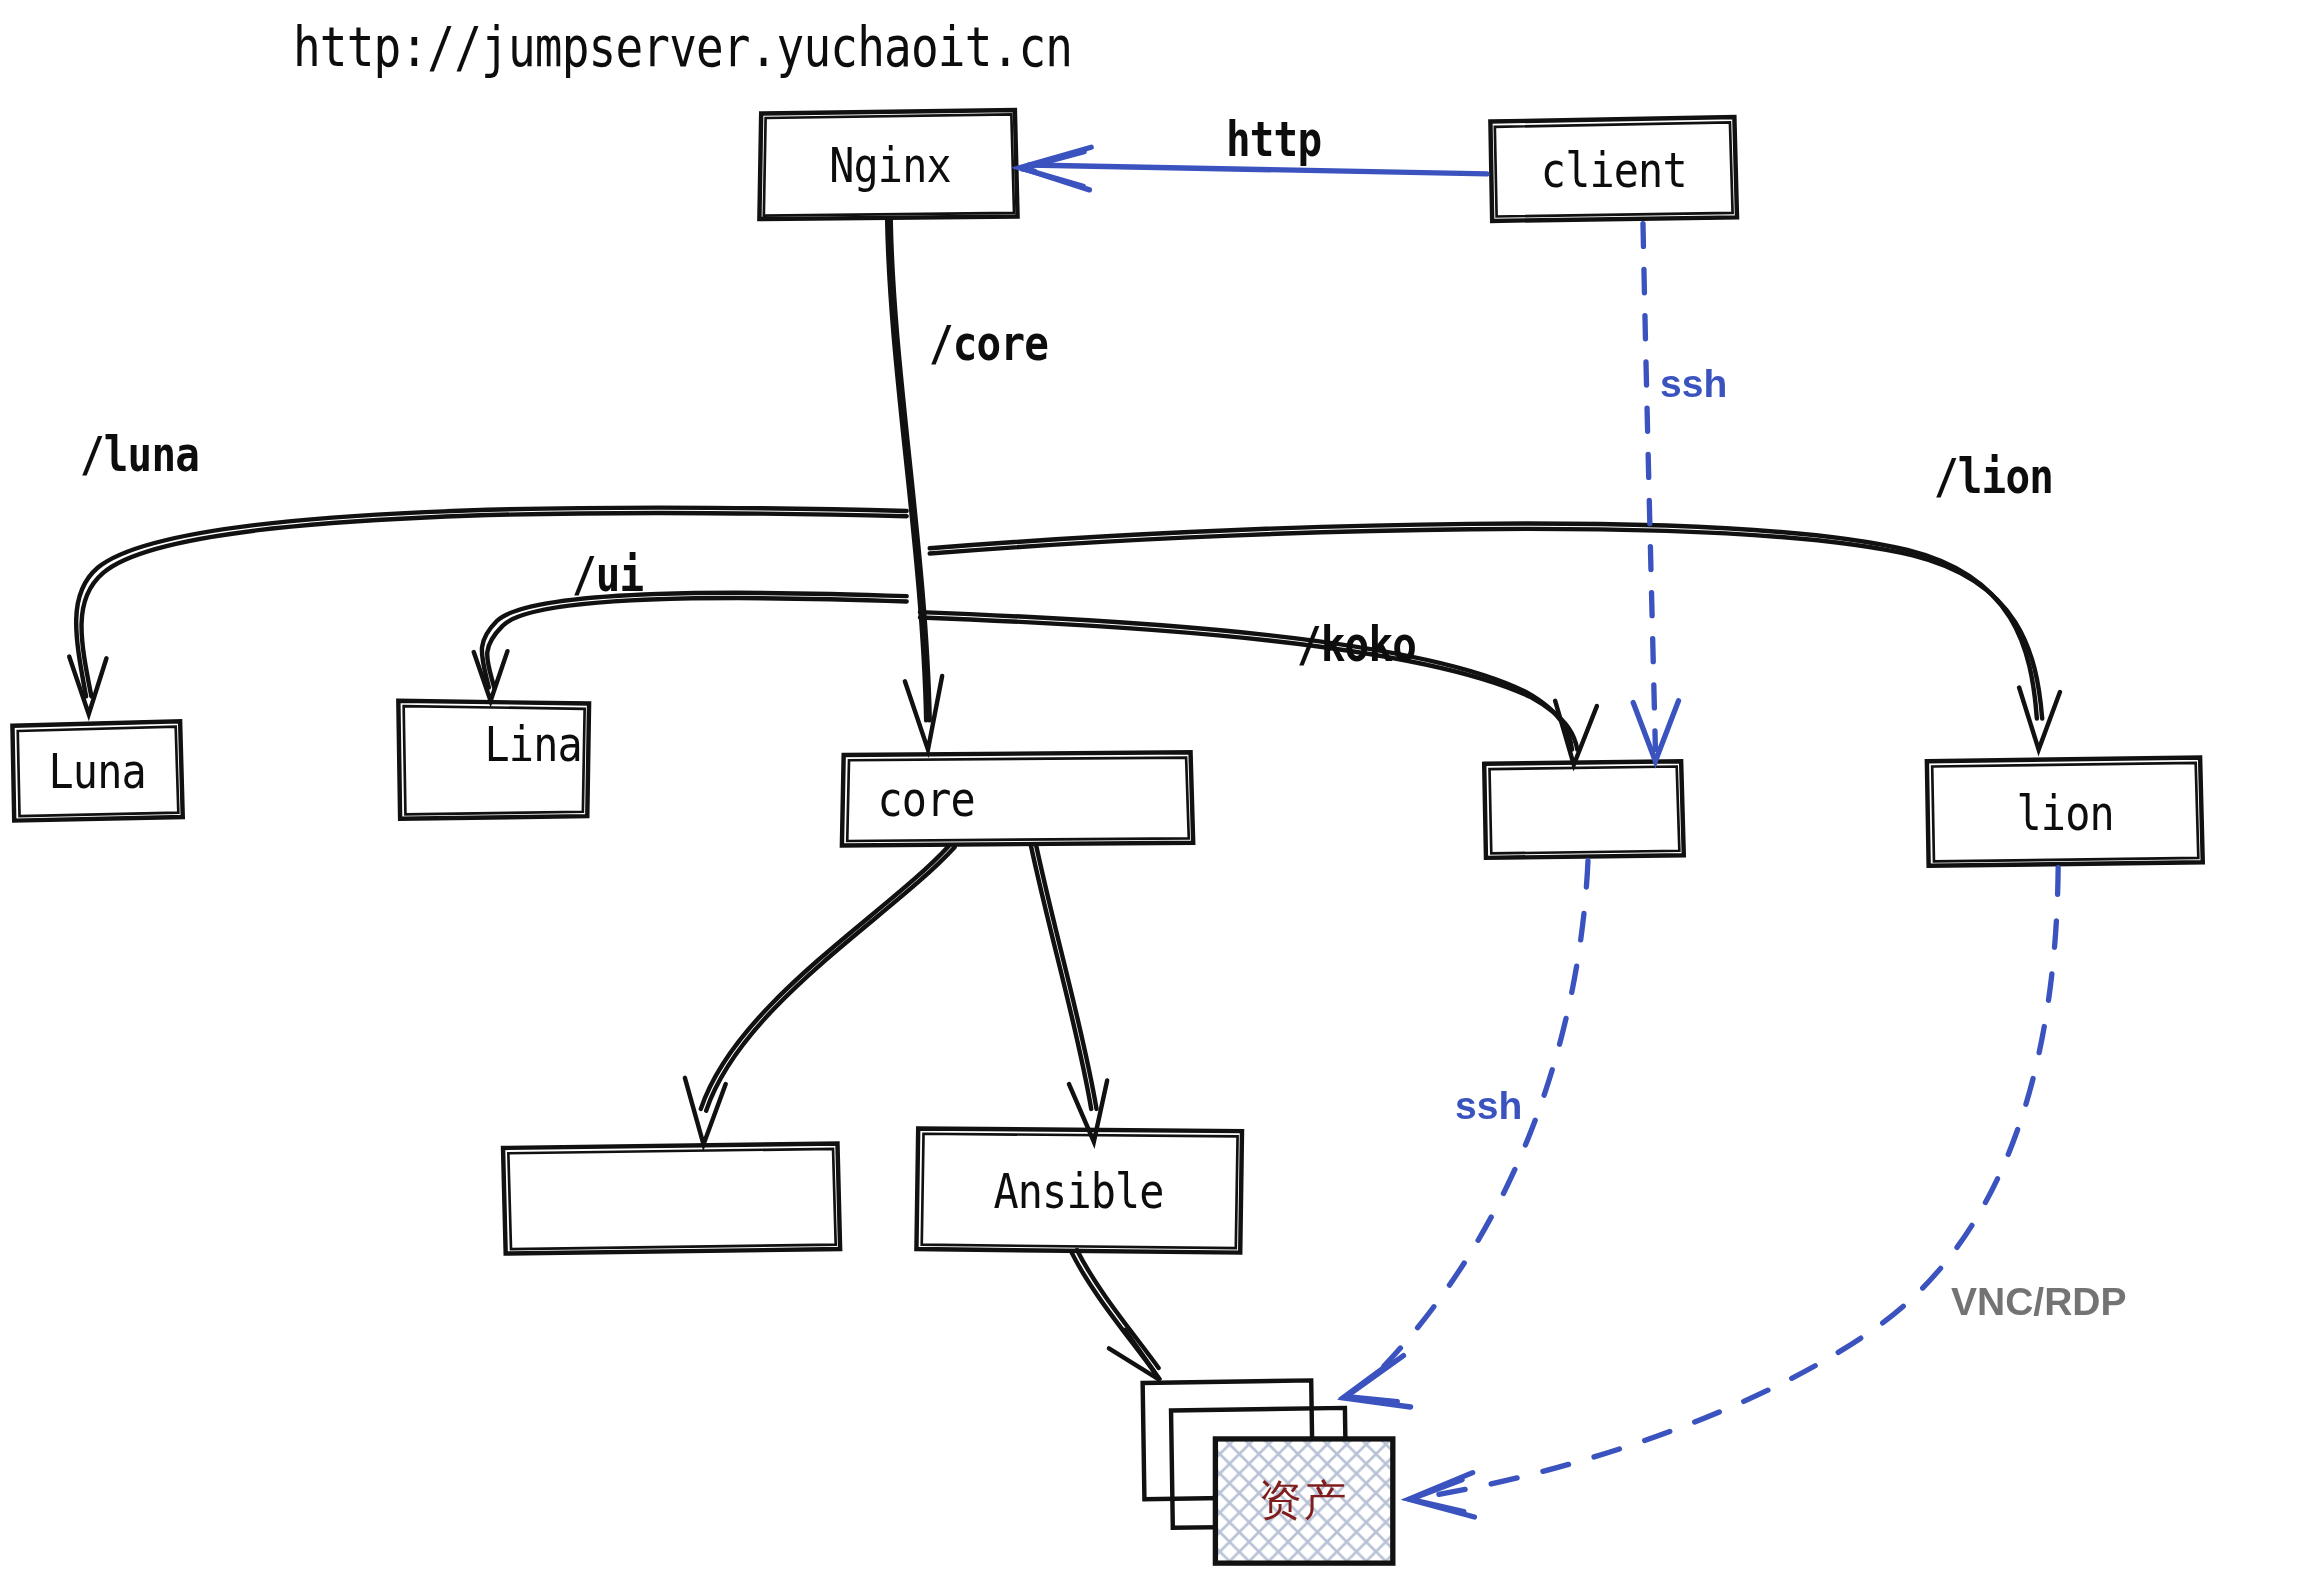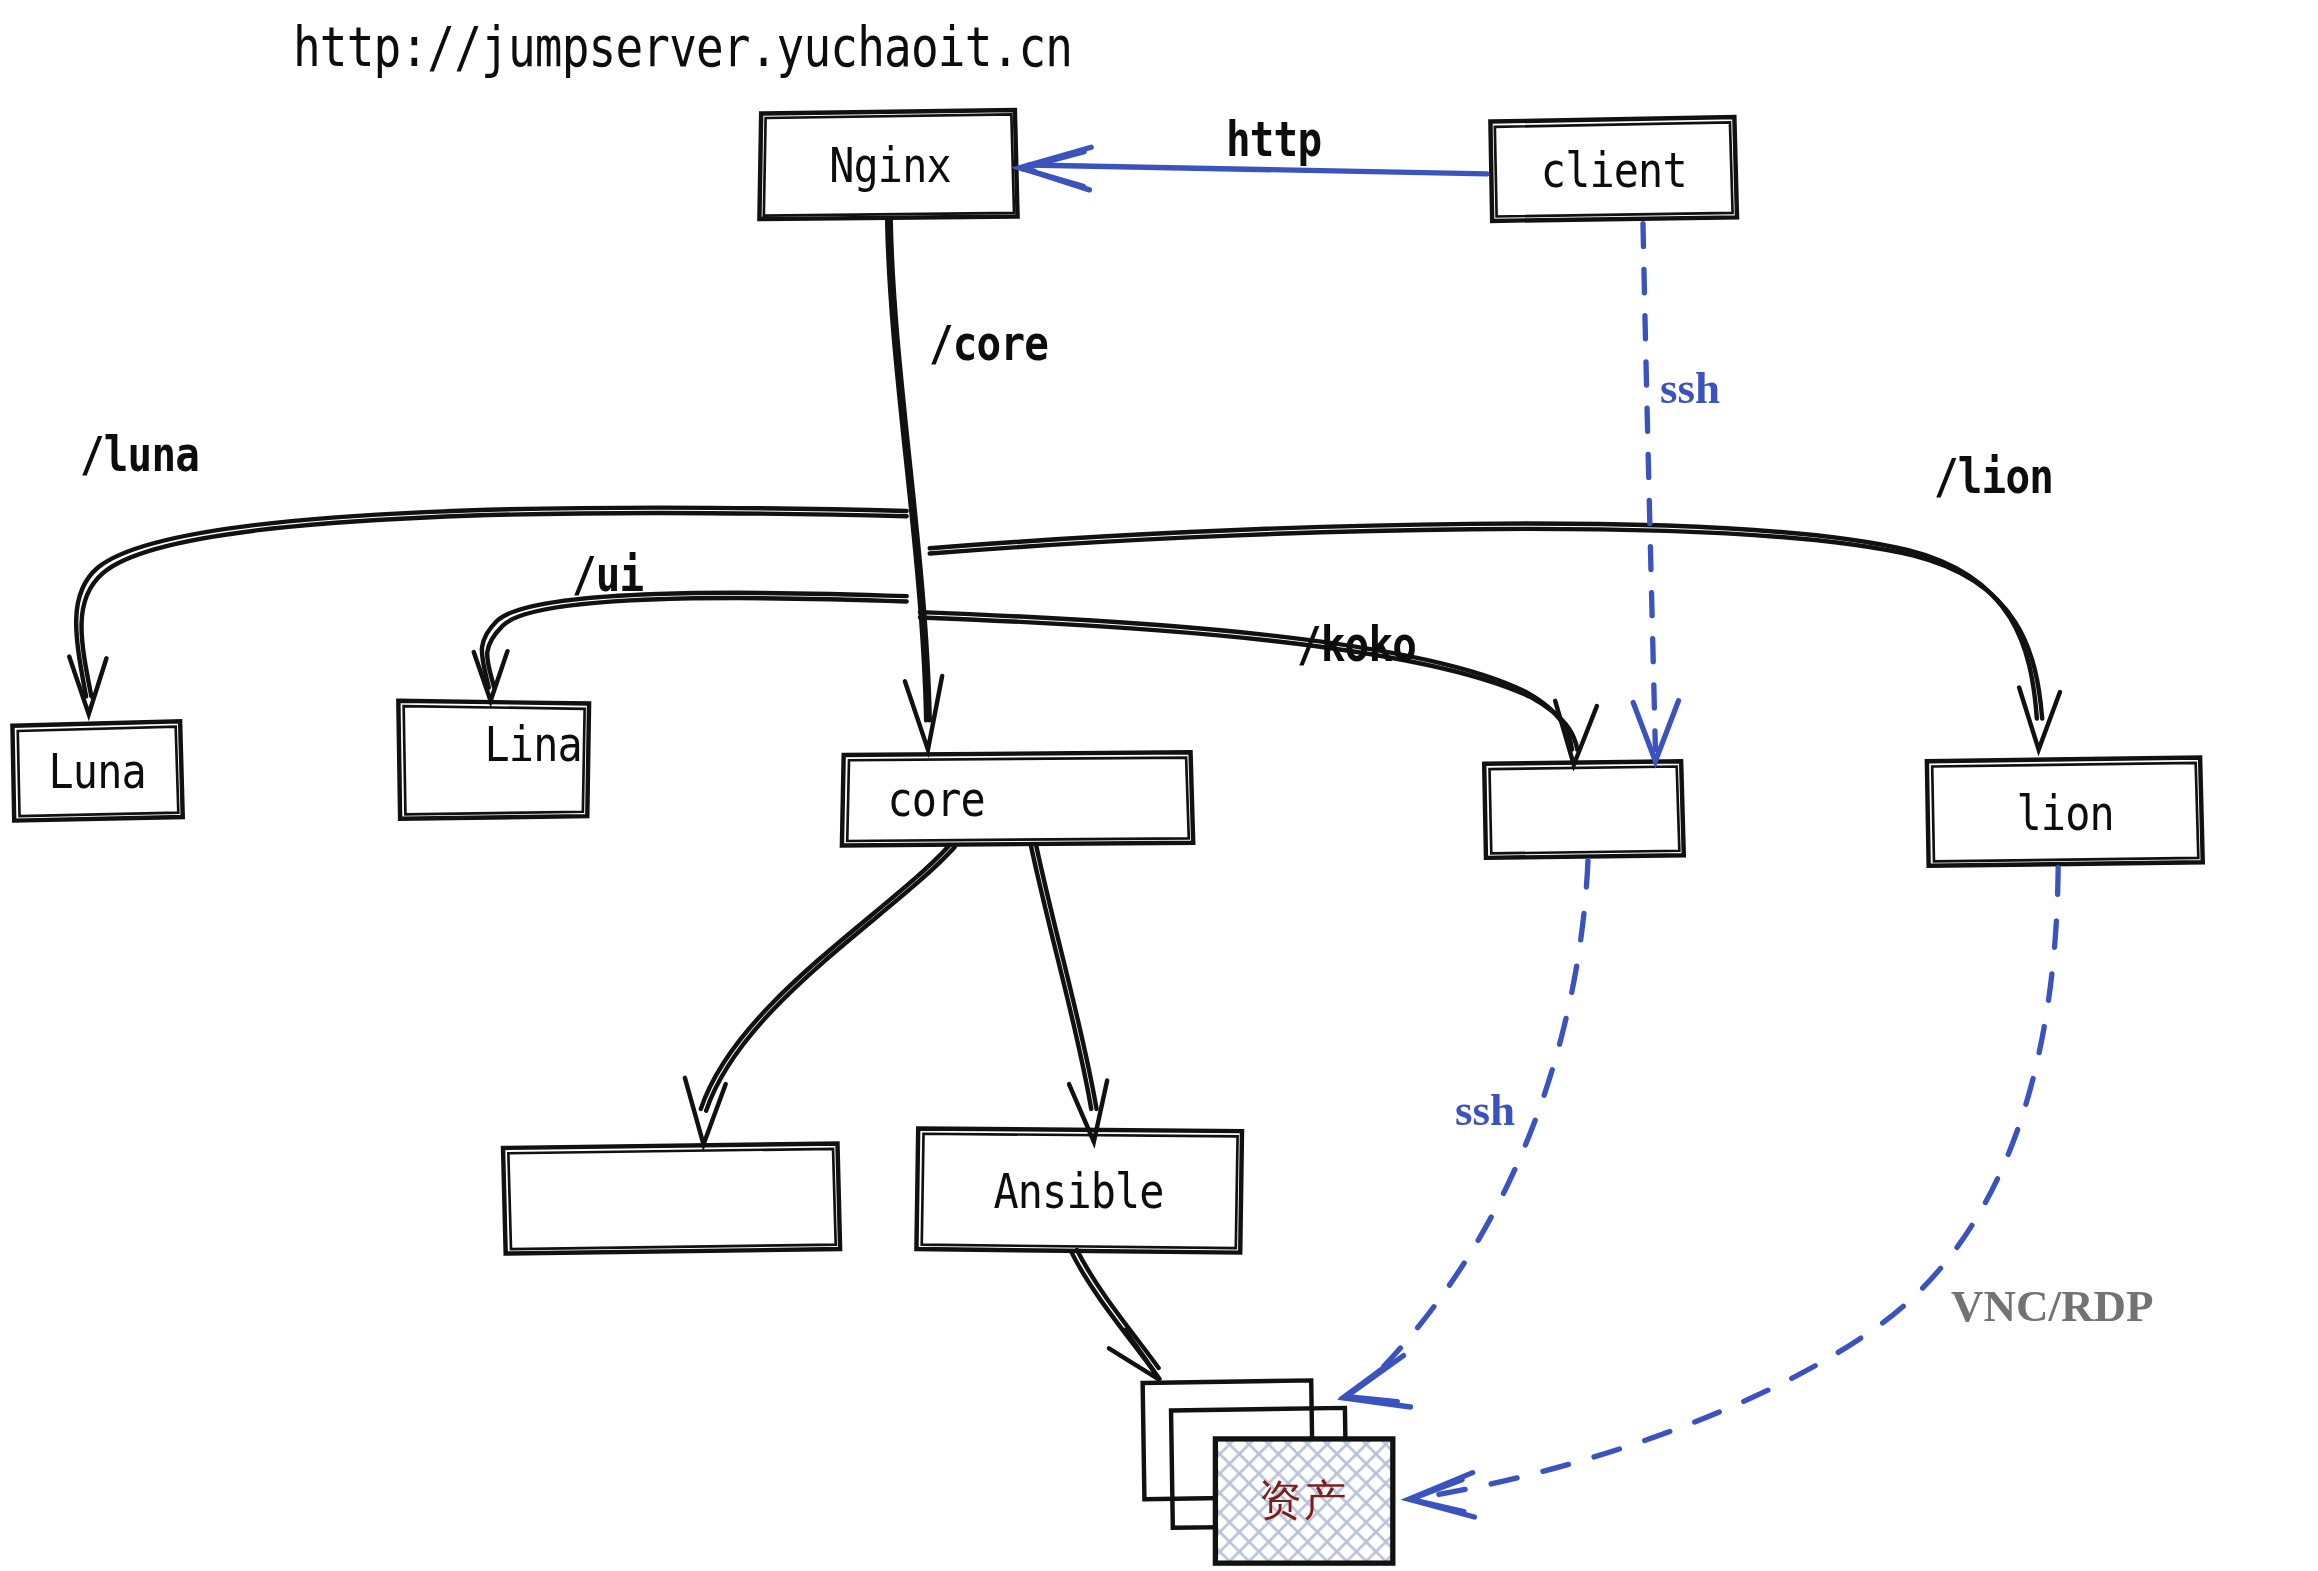--- a/index.html
+++ b/index.html
@@ -33,23 +33,23 @@
     transform:scaleY(1.10) scaleX(0.95);
     transform-origin:center;
   }
   .route{
     font-size:44px;
     font-weight:700;
     transform:scaleY(1.10) scaleX(0.93);
     transform-origin:left top;
   }
   .blue-lbl{
-    font-family:Liberation Serif, serif;
+    font-family:Liberation Sans, sans-serif;
     font-weight:700;
-    font-size:45px;
+    font-size:39px;
     letter-spacing:0px;
   }
   .cn-text{
     font-family:"DejaVu Sans","Liberation Sans",sans-serif;
     font-size:43px;
     color:#7f1d1d;
     letter-spacing:1.8px;
   }
   .node-box{
     position:absolute;
@@ -210,21 +210,21 @@
   </div>
 
   <div class="node-box" style="left:1490px; top:117px; width:247px; height:104px;">
     <span class="lbl node-text" style="position:static;">client</span>
   </div>
 
   <div class="node-box" style="left:398px; top:701px; width:191px; height:84px;margin-left:40px;">
     <span class="lbl node-text" style="position:static;">Lina</span>
   </div>
 
-  <div class="node-box" style="left:842px; top:752px; width:351px; height:93px; justify-content:flex-start; padding-left:43px; box-sizing:border-box;">
+  <div class="node-box" style="left:842px; top:752px; width:351px; height:93px; justify-content:flex-start; padding-left:33px; box-sizing:border-box;">
     <span class="lbl node-text" style="position:static;">core</span>
   </div>
 
 
   <div class="node-box" style="left:1927px; top:758px; width:276px; height:108px;">
     <span class="lbl node-text" style="position:static;">lion</span>
   </div>
 
 
   <div class="node-box" style="left:916px; top:1128px; width:326px; height:124px;">

